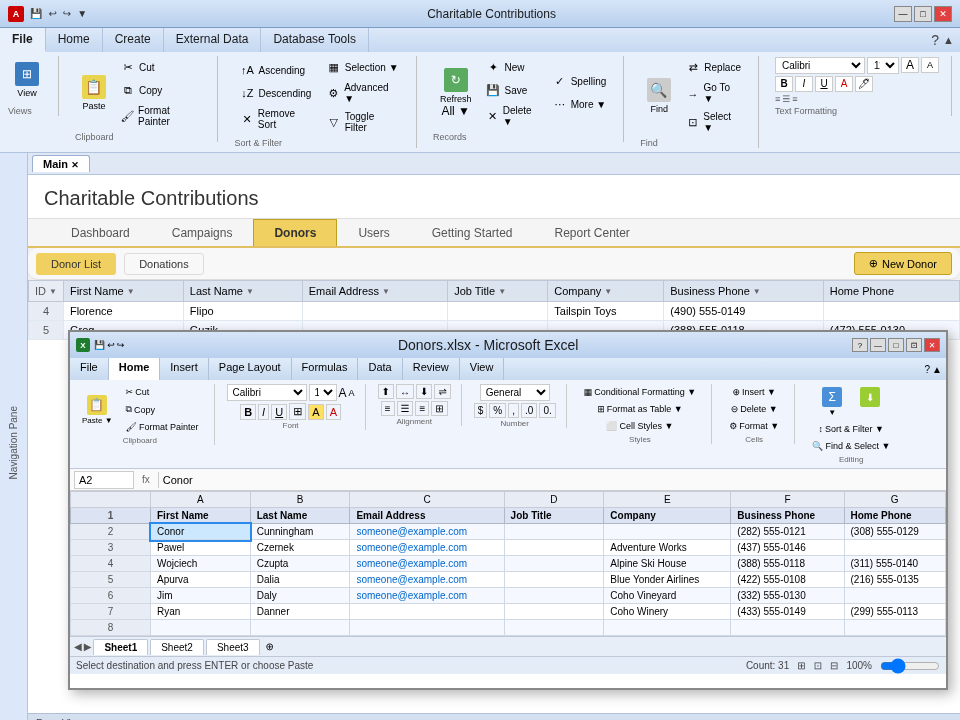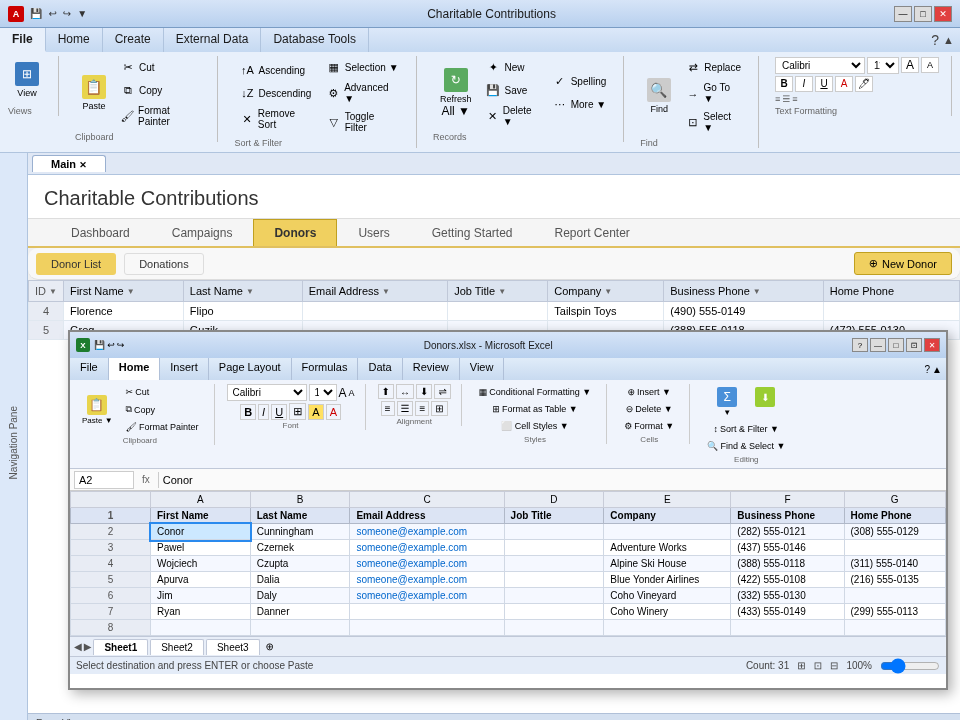--- a/index.html
+++ b/index.html
@@ -31,21 +31,21 @@
     .ribbon-btn-large { display: flex; flex-direction: column; align-items: center; padding: 2px 6px; cursor: pointer; border: 1px solid transparent; border-radius: 2px; font-size: 9px; }
     .ribbon-btn-icon { width: 24px; height: 24px; background: #ccc; border-radius: 2px; margin-bottom: 2px; display: flex; align-items: center; justify-content: center; font-size: 14px; }
     .ribbon-btn-small { display: flex; align-items: center; gap: 3px; padding: 2px 4px; cursor: pointer; font-size: 10px; border: 1px solid transparent; border-radius: 2px; }
     .ribbon-btn-icon-sm { width: 16px; height: 16px; display: flex; align-items: center; justify-content: center; font-size: 11px; }
     .small-btn-col { display: flex; flex-direction: column; gap: 1px; }
     .nav-pane { width: 28px; background: #dce8f9; border-right: 1px solid #b0c4de; display: flex; align-items: center; justify-content: center; writing-mode: vertical-rl; font-size: 10px; color: #555; }
     .content-area { flex: 1; display: flex; flex-direction: column; }
 
     
     .object-tabs { height: 22px; background: #e0e8f5; border-bottom: 1px solid #b0c4de; display: flex; align-items: center; padding: 0 4px; gap: 4px; }
-    .object-tab { padding: 2px 18px; font-size: 11px; background: #c8d8f0; border: 1px solid #9ab0d0; border-bottom: none; cursor: pointer; border-radius: 3px 3px 0 0; }
+    .object-tab { padding: 2px 10px; font-size: 11px; background: #c8d8f0; border: 1px solid #9ab0d0; border-bottom: none; cursor: pointer; border-radius: 3px 3px 0 0; }
     .object-tab.active { background: white; font-weight: bold; }
     .obj-tab-close { font-size: 9px; cursor: pointer; }
 
     
     .page-title-area { padding: 12px 16px 8px; background: white; border-bottom: 1px solid #ddd; }
     .page-title { font-size: 20px; color: #333; font-weight: normal; }
 
     
     .nav-tabs { display: flex; background: #f5f5f5; border-bottom: 2px solid #e0c060; padding: 0 22px; }
     .nav-tab { padding: 6px 20px; font-size: 12px; cursor: pointer; border: 1px solid transparent; border-bottom: none; color: #555; }
@@ -76,21 +76,21 @@
       border: 2px solid #888;
       box-shadow: 4px 4px 12px rgba(0,0,0,0.3);
       z-index: 100;
     }
     .excel-title-bar {
       height: 26px;
       background: linear-gradient(to bottom, #d6e4f7, #b8d0ee);
       display: flex; align-items: center; justify-content: space-between;
       padding: 0 6px;
     }
-    .excel-title-text { font-size: 10px; color: #1a1a1a; flex: 1; text-align: center; }
+    .excel-title-text { font-size: 14px; color: #1a1a1a; flex: 1; text-align: center; }
     .excel-title-btns { display: flex; gap: 2px; }
     .excel-title-btn { width: 16px; height: 14px; border: 1px solid #888; background: #ddd; font-size: 8px; display: flex; align-items: center; justify-content: center; cursor: pointer; }
     .excel-title-btn.close { background: #e04040; color: white; }
     .excel-ribbon-tabs { display: flex; background: linear-gradient(to bottom, #e0ecf9, #c8daf0); height: 22px; }
     .excel-ribbon-tab { padding: 3px 10px; font-size: 11px; cursor: pointer; border-right: 1px solid #b0c0d8; }
     .excel-ribbon-tab.active { background: white; font-weight: bold; }
     .excel-ribbon { background: #f0f4fc; border-bottom: 1px solid #c0c8d8; padding: 4px 6px; display: flex; gap: 12px; align-items: flex-start; }
     .excel-group { display: flex; flex-direction: column; border-right: 1px solid #ccc; padding-right: 10px; }
     .excel-group-btns { display: flex; gap: 2px; align-items: center; }
     .excel-group-label { font-size: 8px; color: #666; text-align: center; margin-top: 1px; }
@@ -481,20 +481,35 @@
         <div style="display:flex; gap:2px;">
           <span style="font-size:10px;border:1px solid #ccc;padding:1px 3px;cursor:pointer;">≡</span>
           <span style="font-size:10px;border:1px solid #ccc;padding:1px 3px;cursor:pointer;">☰</span>
           <span style="font-size:10px;border:1px solid #ccc;padding:1px 3px;cursor:pointer;">≡</span>
           <span style="font-size:10px;border:1px solid #ccc;padding:1px 3px;cursor:pointer;">⊞</span>
         </div>
       </div>
       <div class="excel-group-label">Alignment</div>
     </div>
 
+    <div class="excel-group">
+      <div class="excel-group-btns" style="flex-direction:column; gap:2px;">
+        <div>
+          <select style="font-size:10px;border:1px solid #ccc;padding:1px;width:70px;background:white;"><option>General</option></select>
+        </div>
+        <div style="display:flex; gap:2px; align-items:center;">
+          <span style="font-size:10px;border:1px solid #ccc;padding:1px 3px;cursor:pointer;">$</span>
+          <span style="font-size:10px;border:1px solid #ccc;padding:1px 3px;cursor:pointer;">%</span>
+          <span style="font-size:10px;border:1px solid #ccc;padding:1px 3px;cursor:pointer;">,</span>
+          <span style="font-size:10px;border:1px solid #ccc;padding:1px 3px;cursor:pointer;">.0</span>
+          <span style="font-size:10px;border:1px solid #ccc;padding:1px 3px;cursor:pointer;">0.</span>
+        </div>
+      </div>
+      <div class="excel-group-label">Number</div>
+    </div>
 
     <div class="excel-group">
       <div class="excel-group-btns" style="flex-direction:column; gap:1px;">
         <div class="excel-btn-sm">
           <span>▦</span> Conditional Formatting ▼
         </div>
         <div class="excel-btn-sm">
           <span>⊞</span> Format as Table ▼
         </div>
         <div class="excel-btn-sm">

